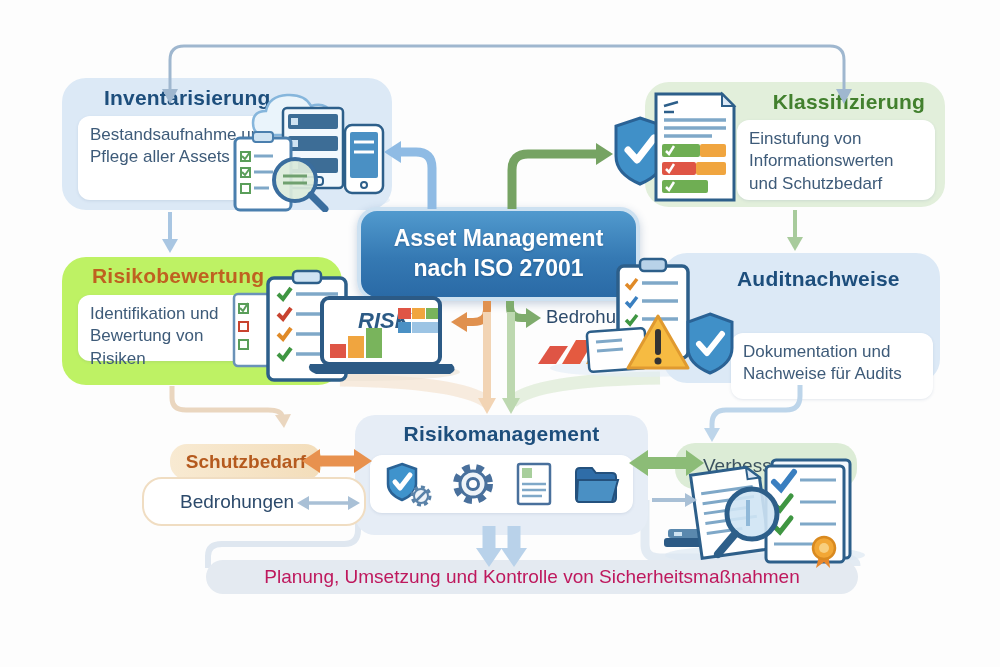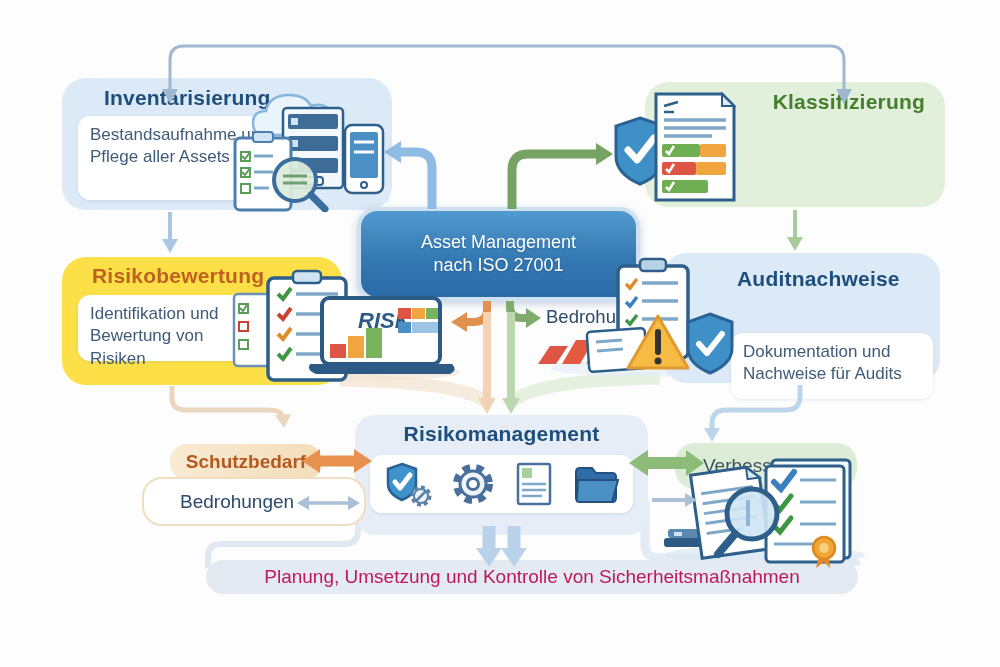--- a/index.html
+++ b/index.html
@@ -11,21 +11,21 @@
   .hd{position:absolute;font-weight:bold;font-size:21px;letter-spacing:.2px;}
   .body-txt{font-size:17px;line-height:1.32;color:#3e5b79;}
   .navy{color:#1d4e7c;} .green{color:#42802e;margin-left:40px;} .orange{color:#bf6120;}
   svg{position:absolute;left:0;top:0;}
   .lbl{position:absolute;font-size:19px;color:#2c4a6b;}
   #center-node{position:absolute;left:357px;top:207px;width:283px;height:94px;
     background:linear-gradient(180deg,#519ace 0%,#3579b3 55%,#2a6aa6 100%);
     border:4px solid #cde1f1;border-radius:20px;box-sizing:border-box;
     display:flex;flex-direction:column;align-items:center;justify-content:center;
     box-shadow:0 3px 8px rgba(40,80,130,.25);}
-  #center-node div{color:#fff;font-weight:normal;font-size:18px;line-height:1.3;
+  #center-node div{color:#fff;font-weight:bold;font-size:23px;line-height:1.3;
     text-shadow:0 1px 2px rgba(20,50,90,.35);}
   .pill{position:absolute;border-radius:17px;display:flex;align-items:center;}
   .icon-row{display:flex;align-items:center;justify-content:center;gap:16px;height:100%;}
 </style>
 </head>
 <body>
 
 <div id="stage">
 
   <svg width="1000" height="667" style="z-index:0">
@@ -41,28 +41,31 @@
 
   <div class="box" style="left:62px;top:78px;width:330px;height:132px;background:#dce9f6;z-index:1">
     <div class="hd navy" style="left:42px;top:8px;">Inventarisierung</div>
     <div class="card" style="left:16px;top:38px;width:212px;height:84px;">
       <div class="body-txt">Bestandsaufnahme und Pflege aller Assets</div>
     </div>
   </div>
 
   <div class="box" style="left:645px;top:82px;width:300px;height:125px;background:#e2efdb;z-index:1">
     <div class="hd green" style="right:20px;top:8px;">Klassifizierung</div>
+    <div class="card" style="left:92px;top:38px;width:198px;height:80px;">
+      <div class="body-txt">Einstufung von Informationswerten und Schutzbedarf</div>
+    </div>
   </div>
 
   <div id="center-node" style="z-index:1">
     <div>Asset Management</div>
     <div>nach ISO 27001</div>
   </div>
 
-  <div class="box" style="left:62px;top:257px;width:280px;height:128px;background:#fde047;z-index:1">
+  <div class="box" style="left:62px;top:257px;width:280px;height:128px;background:#bef264;z-index:1">
     <div class="hd orange" style="left:30px;top:7px;">Risikobewertung</div>
     <div class="card" style="left:16px;top:38px;width:182px;height:66px;">
       <div class="body-txt">Identifikation und Bewertung von Risiken</div>
     </div>
   </div>
 
   <div class="box" style="left:663px;top:253px;width:277px;height:130px;background:#dce9f6;z-index:1">
     <div class="hd navy" style="left:74px;top:7px;margin-top:7px;">Auditnachweise</div>
     <div class="card" style="left:68px;top:36px;width:202px;height:66px;margin-top:44px;">
       <div class="body-txt">Dokumentation und Nachweise für Audits</div>

